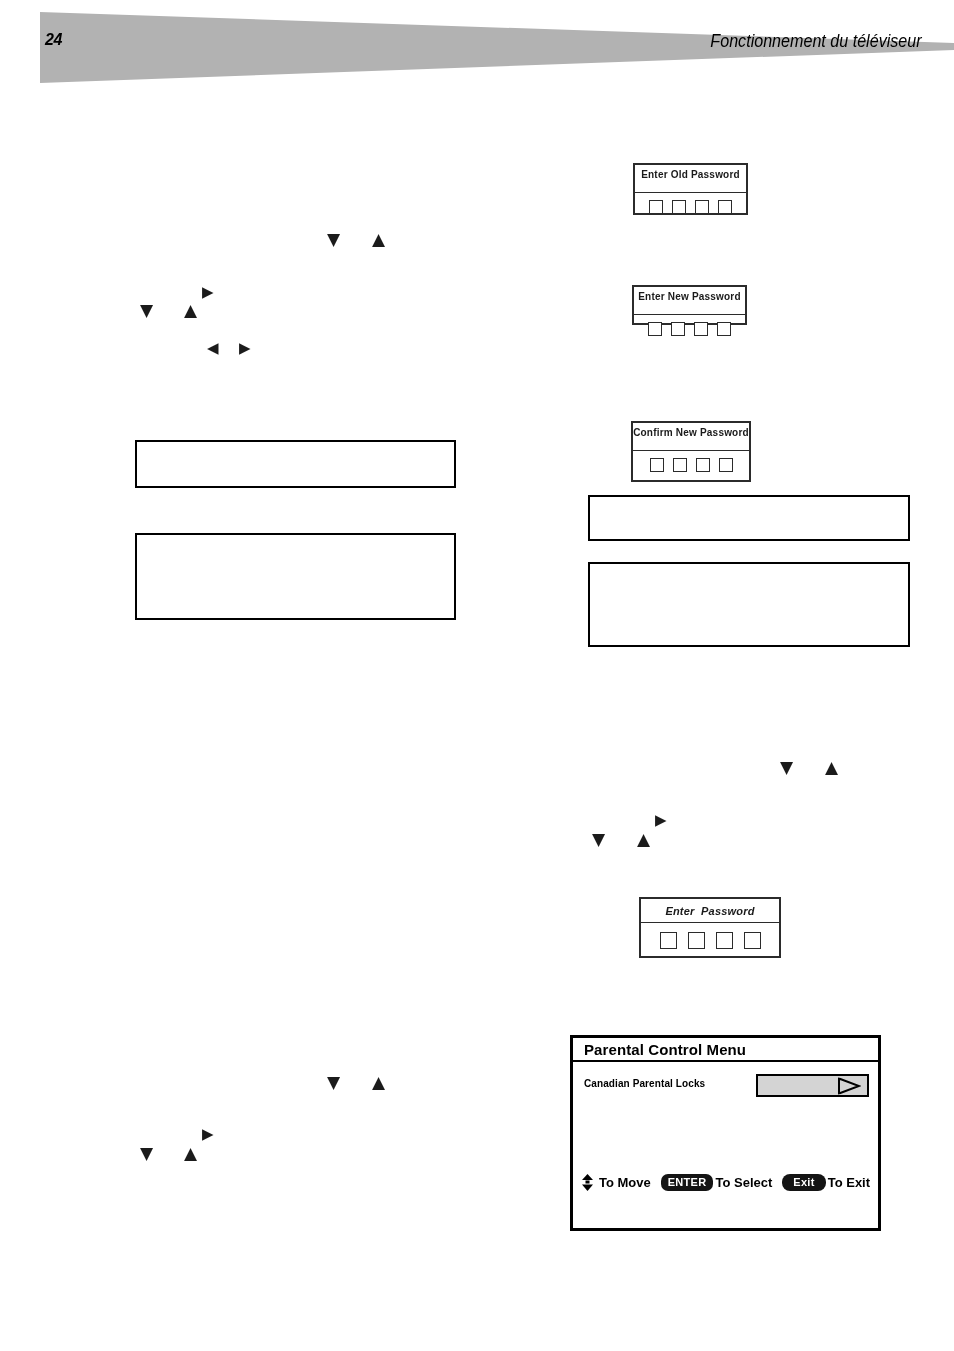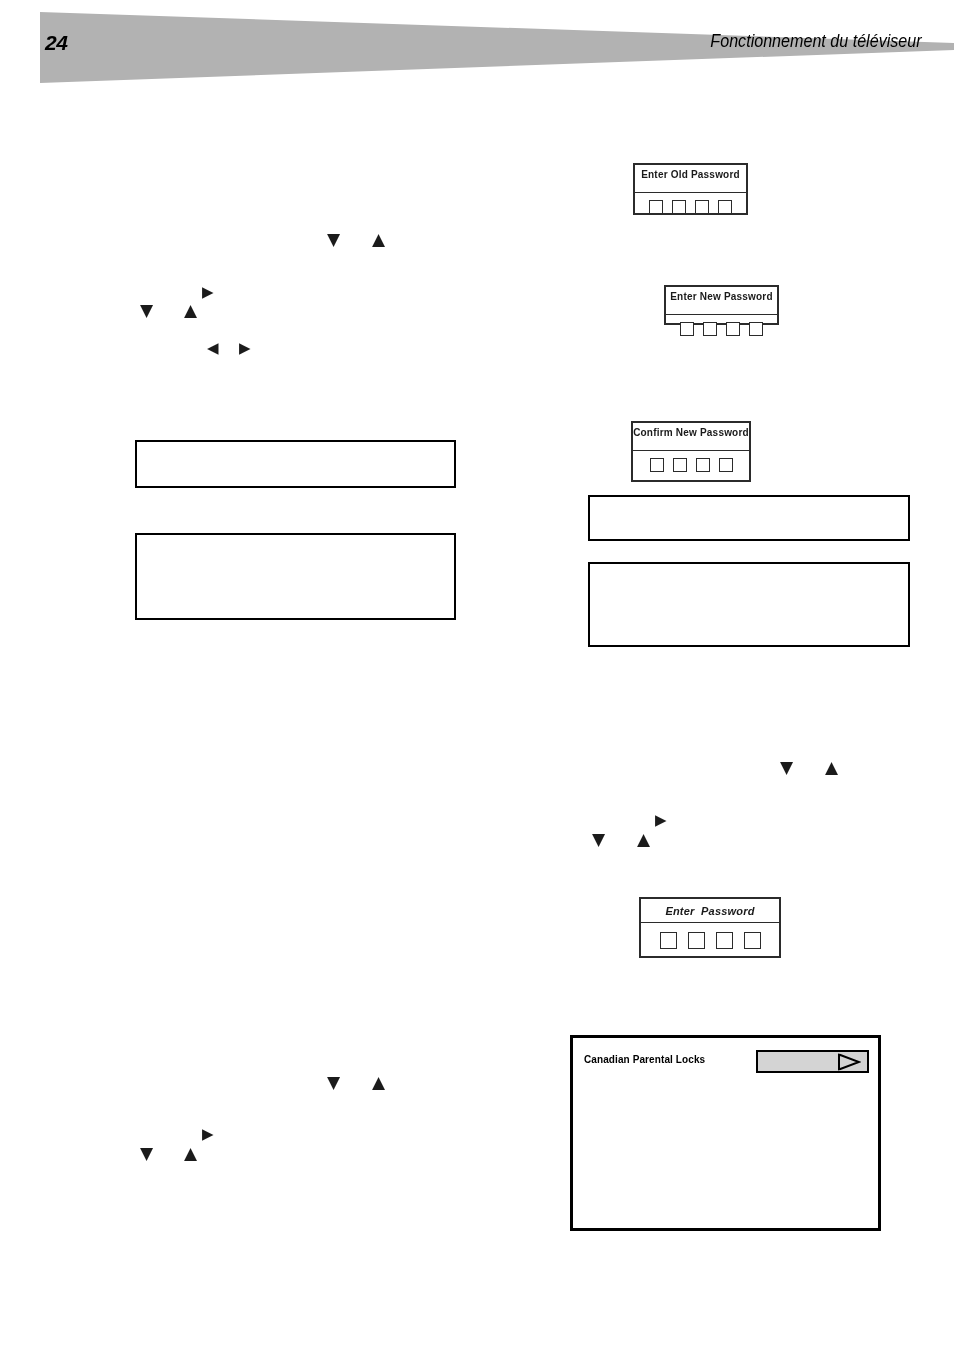--- a/index.html
+++ b/index.html
@@ -26,21 +26,21 @@
   .wedge {
     position: absolute;
     left: 0; top: 0;
     width: 954px;
     height: 110px;
   }
   .page-number {
     position: absolute;
     left: 45px;
     top: 31px;
-    font-size: 21px;
+    font-size: 16px;
     font-weight: bold;
     font-style: italic;
     color: #000000;
     letter-spacing: -0.5px;
   }
   .header-title {
     position: absolute;
     right: 32px;
     top: 31px;
     font-size: 17.5px;
@@ -261,21 +261,21 @@
 <div class="pw-dialog" style="left:633px; top:163px; width:115px; height:52px;">
   <div class="pw-title">Enter Old Password</div>
   <div class="pw-boxes">
     <div class="pw-box"></div>
     <div class="pw-box"></div>
     <div class="pw-box"></div>
     <div class="pw-box"></div>
   </div>
 </div>
 
-<div class="pw-dialog" style="left:632px; top:285px; width:115px; height:40px;margin-left:32px;">
+<div class="pw-dialog" style="left:632px; top:285px; width:115px; height:40px;">
   <div class="pw-title">Enter New Password</div>
   <div class="pw-boxes">
     <div class="pw-box"></div>
     <div class="pw-box"></div>
     <div class="pw-box"></div>
     <div class="pw-box"></div>
   </div>
 </div>
 
 <div class="pw-dialog" style="left:631px; top:421px; width:120px; height:61px;">
@@ -308,24 +308,39 @@
   <div class="pw-boxes" style="gap:11px; padding:9px 0 9px 0;">
     <div class="pw-box" style="width:17px;height:17px;"></div>
     <div class="pw-box" style="width:17px;height:17px;"></div>
     <div class="pw-box" style="width:17px;height:17px;"></div>
     <div class="pw-box" style="width:17px;height:17px;"></div>
   </div>
 </div>
 
 <div class="osd">
 
+  <div class="osd-title">Parental Control Menu</div>
 
 
   <div class="osd-body">
     <span class="osd-row2-label">Canadian Parental Locks</span>
     <div class="osd-btn b2">
       <svg class="tri-right" width="24" height="17" viewBox="0 0 24 17">
         <polygon points="2,1 22,8.5 2,16" fill="none" stroke="#000000" stroke-width="2"></polygon>
       </svg>
     </div>
 
+    <div class="osd-footer">
+      <span class="updown-icon">
+        <svg width="13" height="17" viewBox="0 0 13 17">
+          <polygon points="6.5,0 12,6 1,6" fill="#000000"></polygon>
+          <rect x="4.5" y="6.5" width="4" height="3" fill="#000000"></rect>
+          <polygon points="6.5,17 12,10.5 1,10.5" fill="#000000"></polygon>
+        </svg>
+      </span>
+      <span class="hint-text">To Move</span>
+      <span class="key-pill">ENTER</span>
+      <span class="hint-text">To Select</span>
+      <span class="key-pill exit">Exit</span>
+      <span class="hint-text" style="margin-right:0;">To Exit</span>
+    </div>
   </div>
 </div>
 
 </body></html>

